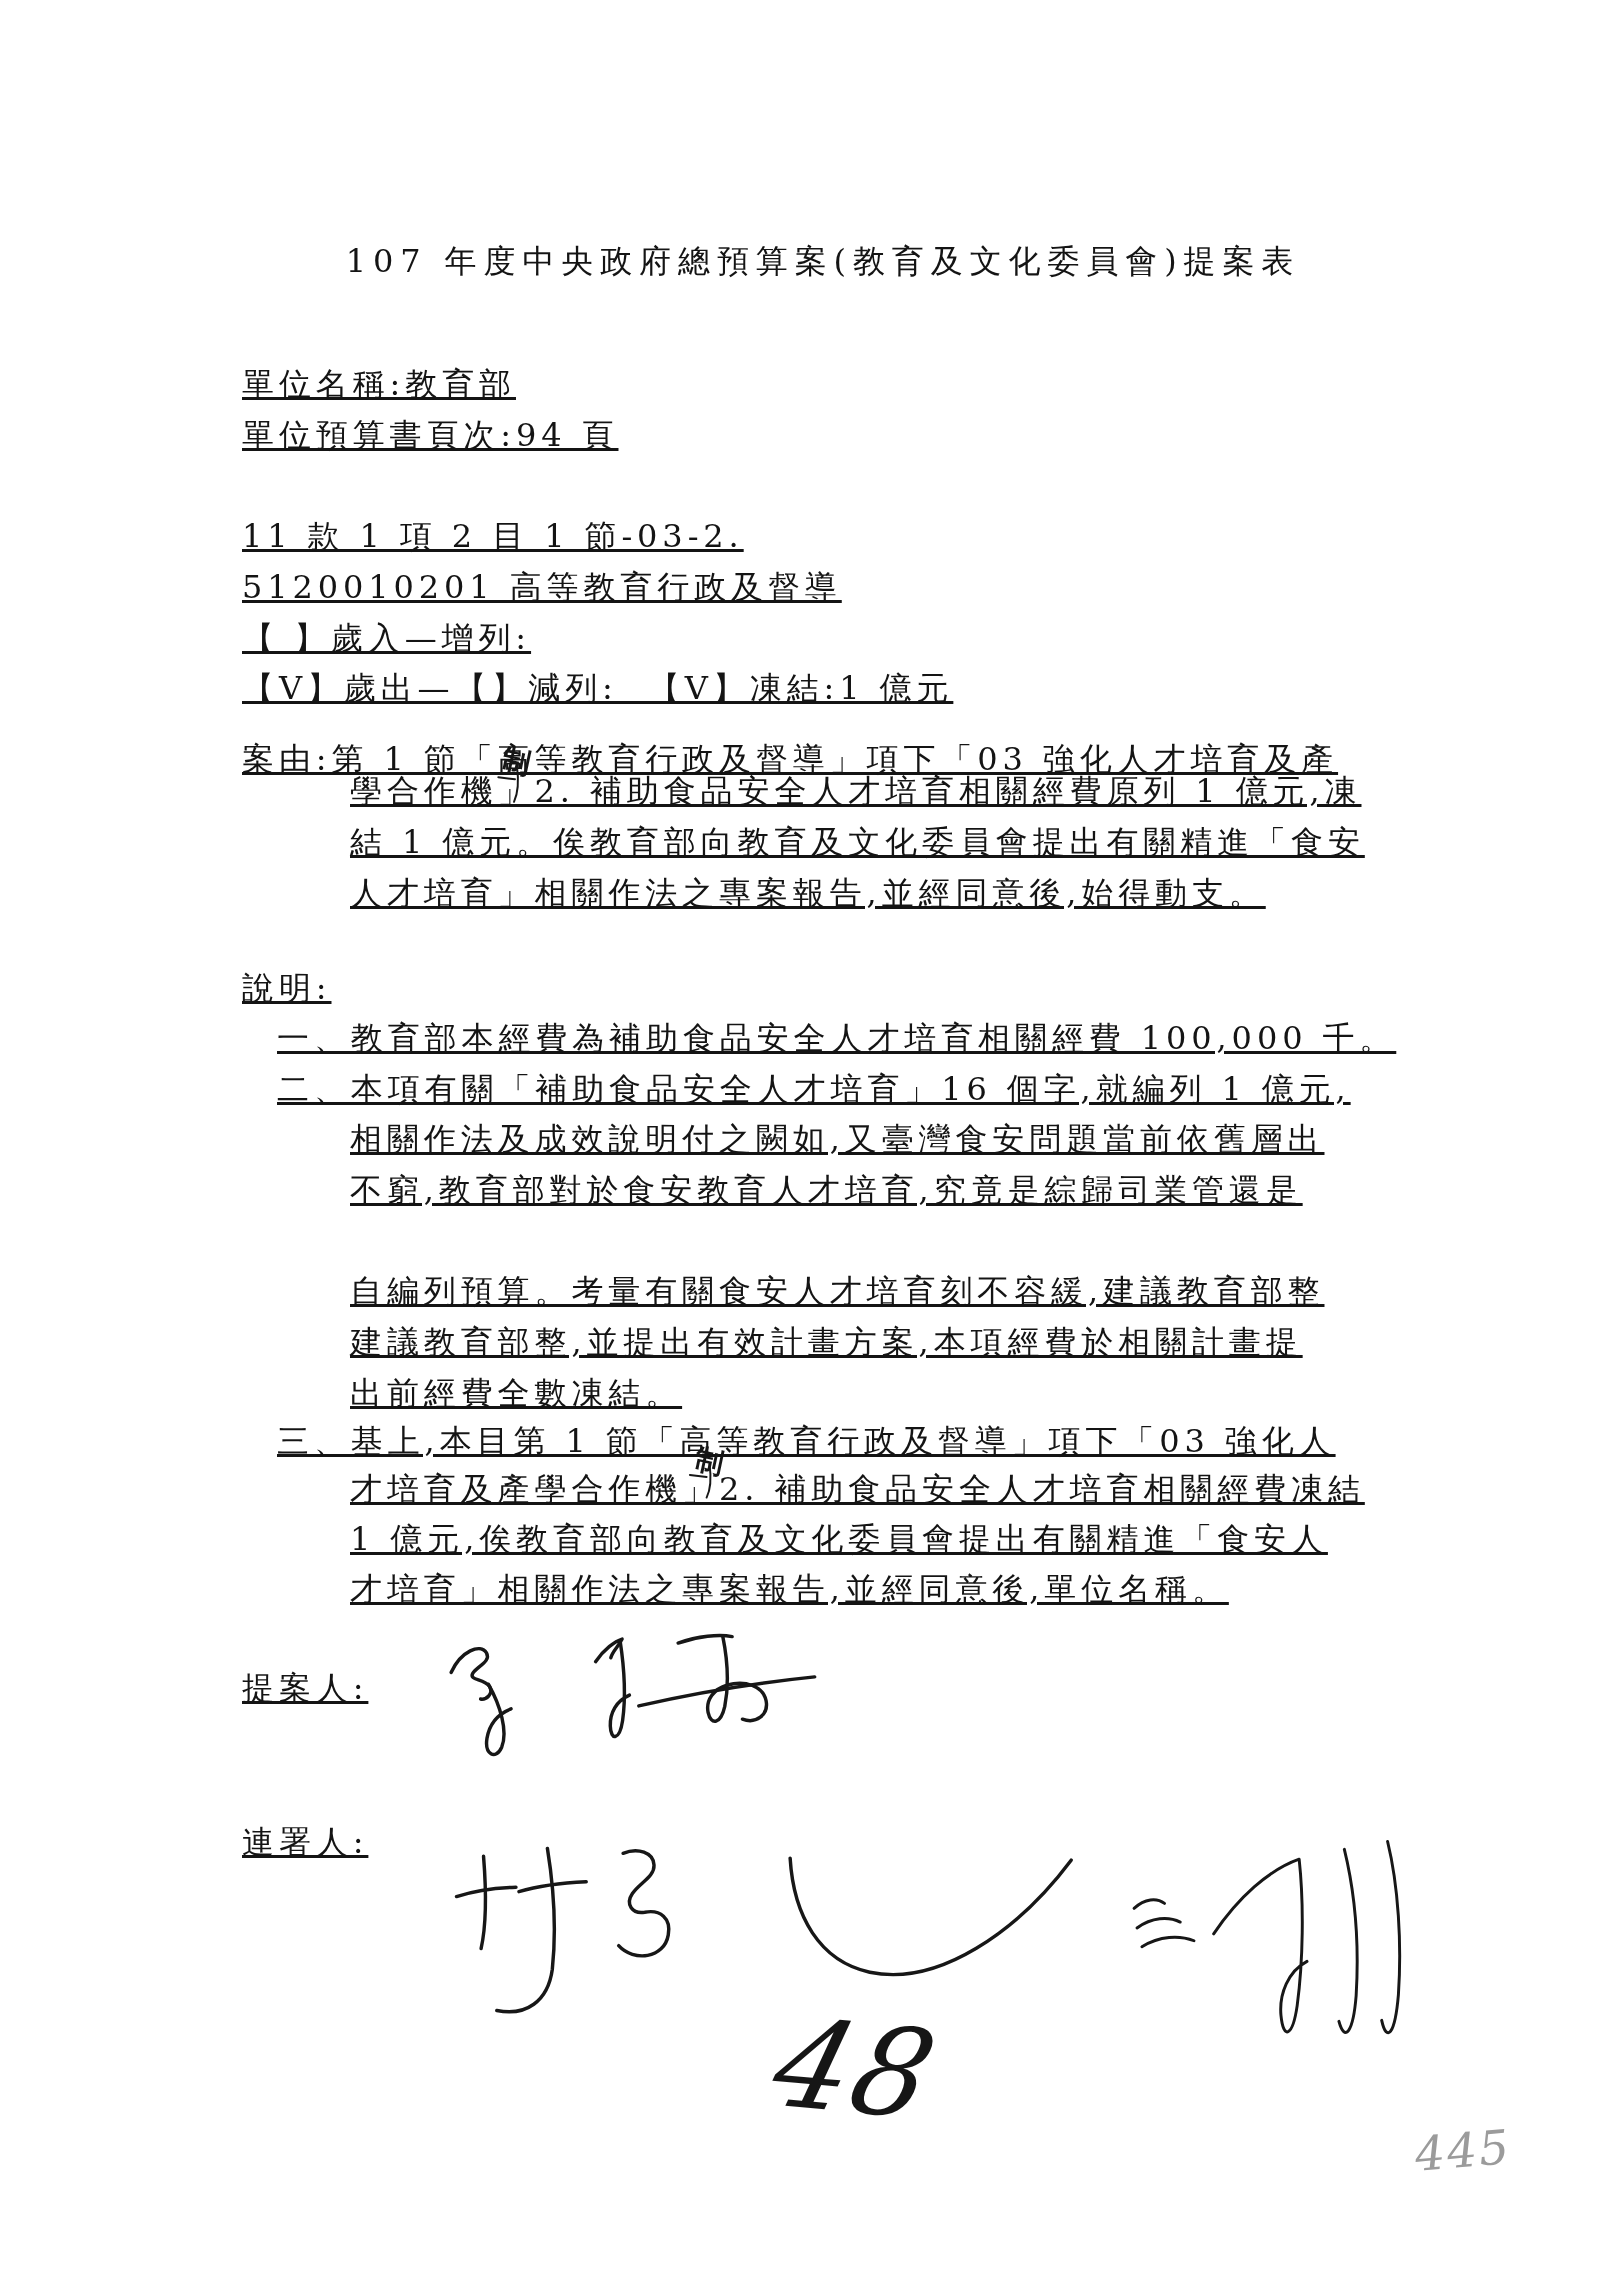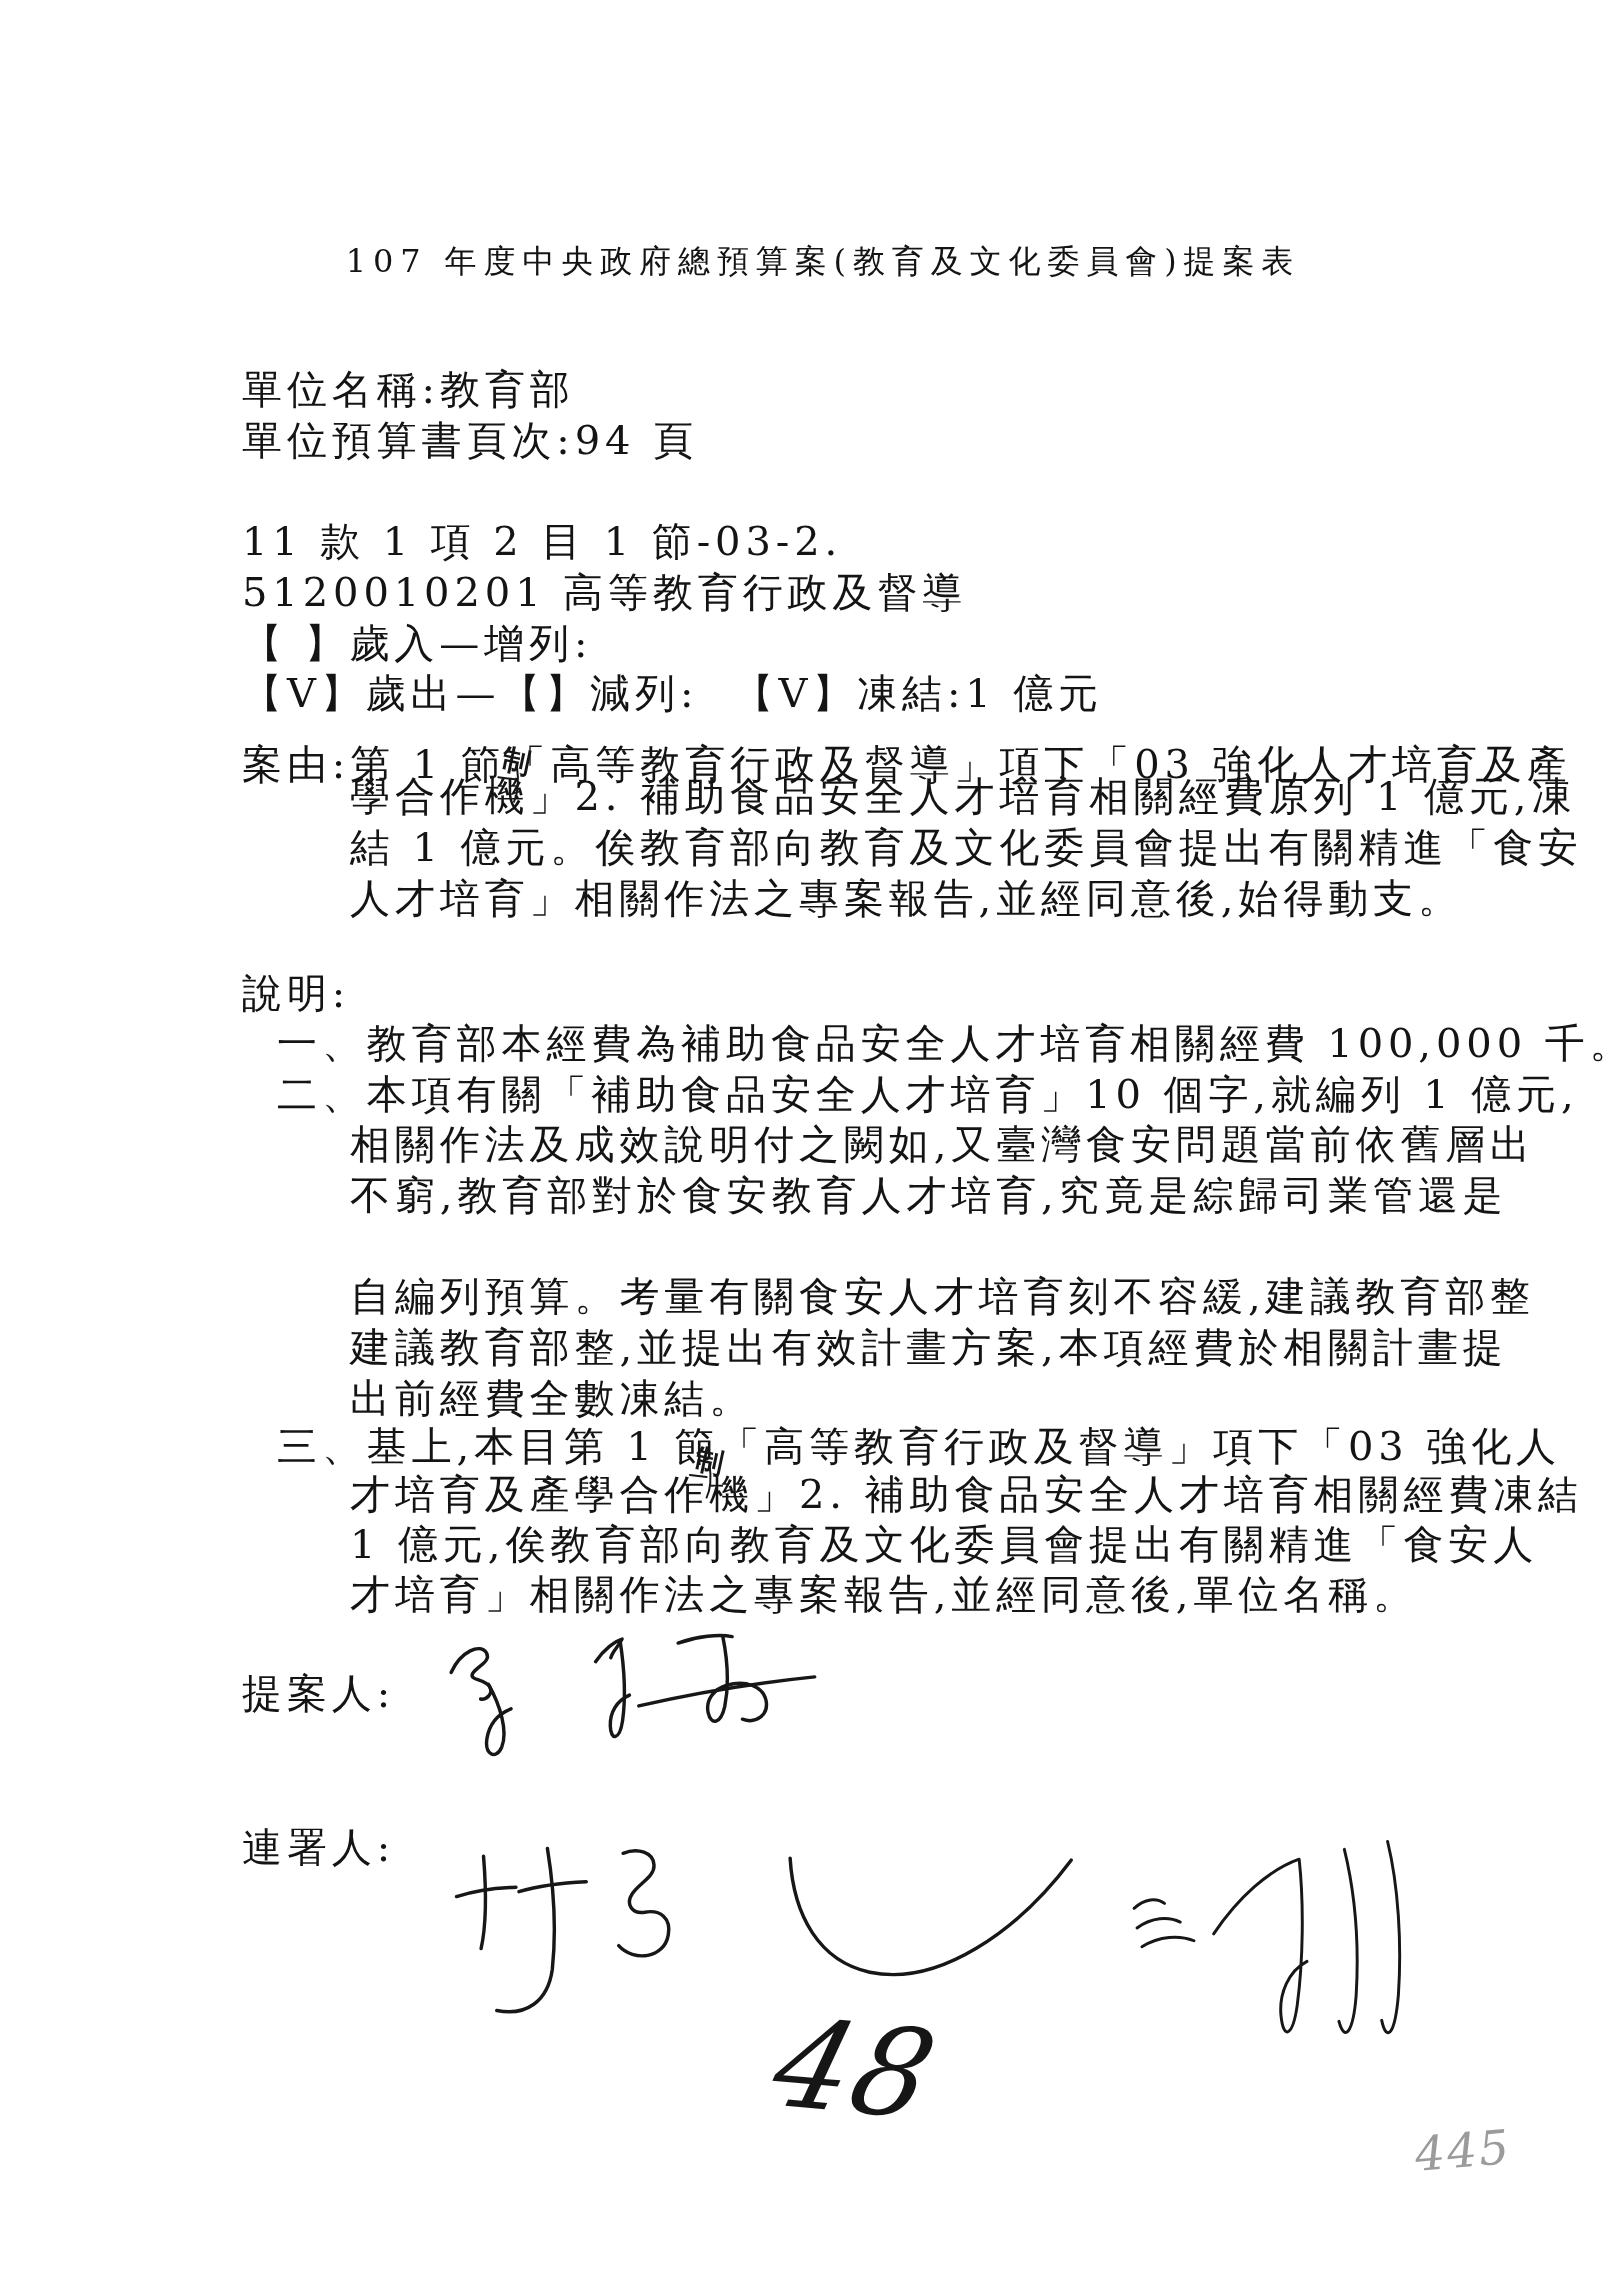--- a/index.html
+++ b/index.html
@@ -7,24 +7,25 @@
     position:relative;
     width:1623px;
     height:2295px;
     background:#ffffff;
     font-family:"DejaVu Serif","Liberation Serif",serif;
     color:#141414;
     overflow:hidden;
   }
   .ln{
     position:absolute;
-    font-size:40px;
+    font-size:32px;
     letter-spacing:4.9px;
     white-space:pre;
     line-height:1.1;
+    text-decoration:underline;
   }
   .title{
     left:0; right:0;
     top:240px;
     text-align:center;
     font-size:32px;
     letter-spacing:6.9px;
     white-space:pre;
     position:absolute;
     padding-left:23px;
@@ -81,21 +82,21 @@
   <div class="ln" style="left:242px;top:671px">【V】歲出—【】減列:  【V】凍結:1 億元</div>
 
   <div class="ln" style="left:242px;top:742px">案由:第 1 節「高等教育行政及督導」項下「03 強化人才培育及產</div>
   <div class="ln" style="left:350px;top:774px">學合作機」2. 補助食品安全人才培育相關經費原列 1 億元,凍</div>
   <div class="ln" style="left:350px;top:825px">結 1 億元。俟教育部向教育及文化委員會提出有關精進「食安</div>
   <div class="ln" style="left:350px;top:876px">人才培育」相關作法之專案報告,並經同意後,始得動支。</div>
 
   <div class="ln" style="left:242px;top:971px">說明:</div>
 
   <div class="ln" style="left:277px;top:1021px">一、教育部本經費為補助食品安全人才培育相關經費 100,000 千。</div>
-  <div class="ln" style="left:277px;top:1072px">二、本項有關「補助食品安全人才培育」10 個字,就編列 1 億元,</div>
+  <div class="ln" style="left:277px;top:1072px">二、本項有關「補助食品安全人才培育」16 個字,就編列 1 億元,</div>
   <div class="ln" style="left:350px;top:1122px">相關作法及成效說明付之闕如,又臺灣食安問題當前依舊層出</div>
   <div class="ln" style="left:350px;top:1173px">不窮,教育部對於食安教育人才培育,究竟是綜歸司業管還是</div>
   <div class="ln" style="left:350px;top:1274px">自編列預算。考量有關食安人才培育刻不容緩,建議教育部整</div>
   <div class="ln" style="left:350px;top:1325px">建議教育部整,並提出有效計畫方案,本項經費於相關計畫提</div>
   <div class="ln" style="left:350px;top:1376px">出前經費全數凍結。</div>
   <div class="ln" style="left:277px;top:1424px">三、基上,本目第 1 節「高等教育行政及督導」項下「03 強化人</div>
   <div class="ln" style="left:350px;top:1472px">才培育及產學合作機」2. 補助食品安全人才培育相關經費凍結</div>
   <div class="ln" style="left:350px;top:1522px">1 億元,俟教育部向教育及文化委員會提出有關精進「食安人</div>
   <div class="ln" style="left:350px;top:1572px">才培育」相關作法之專案報告,並經同意後,單位名稱。</div>
 

